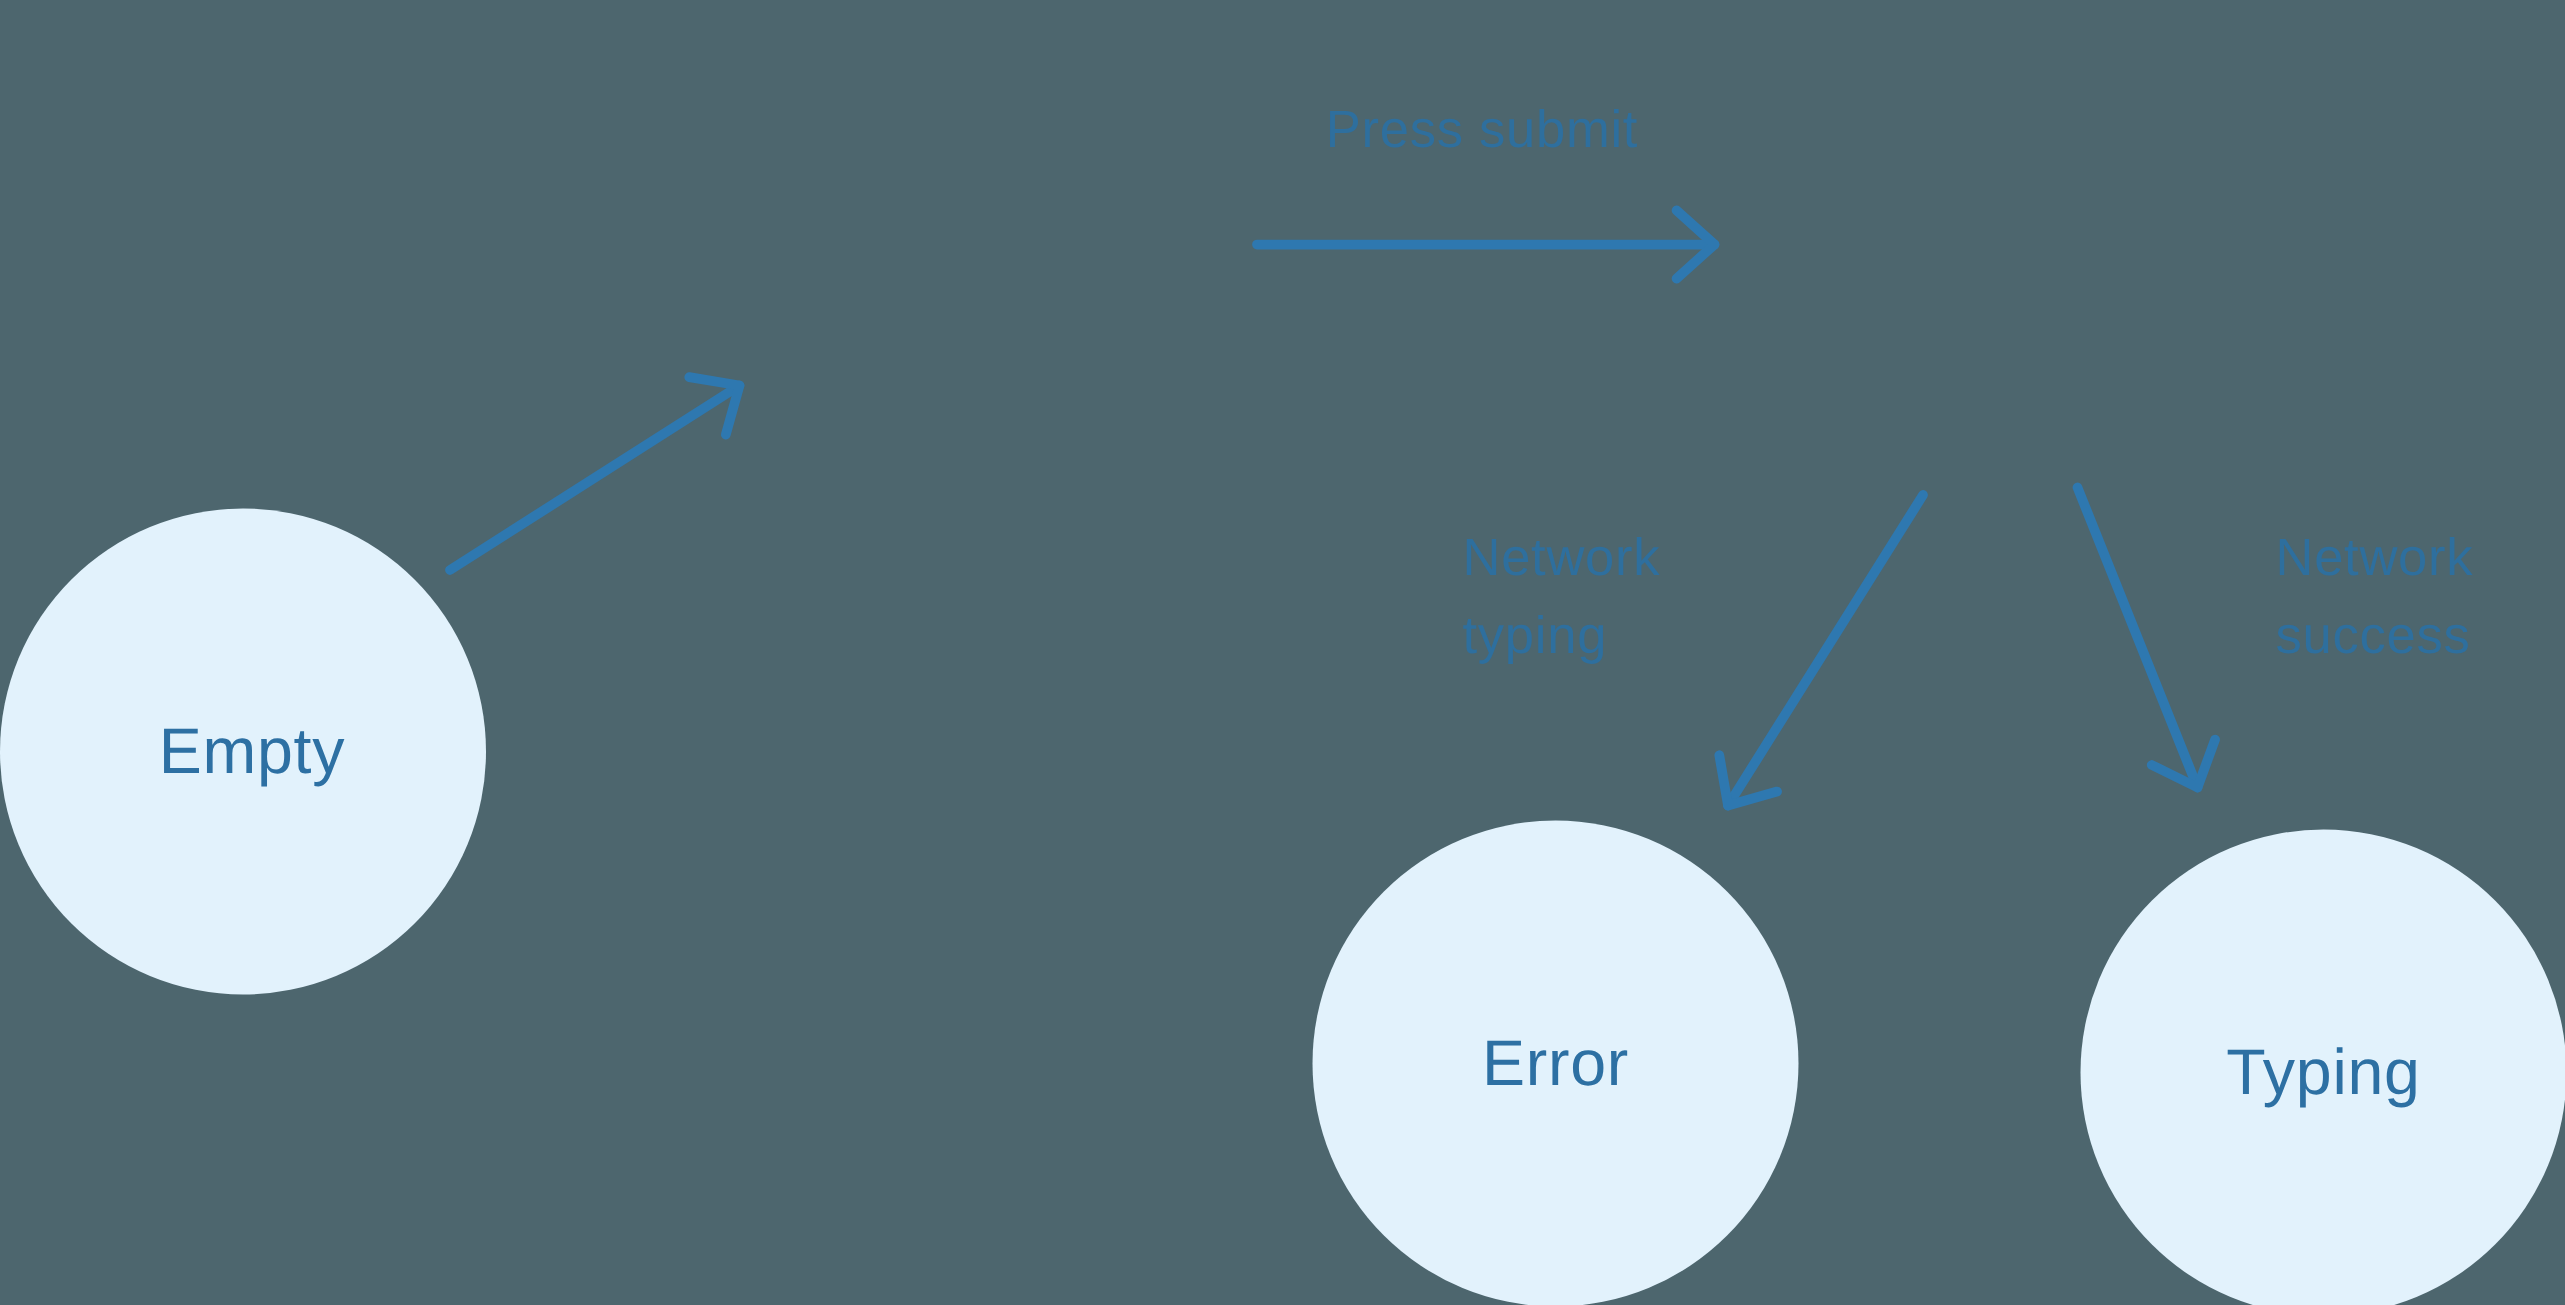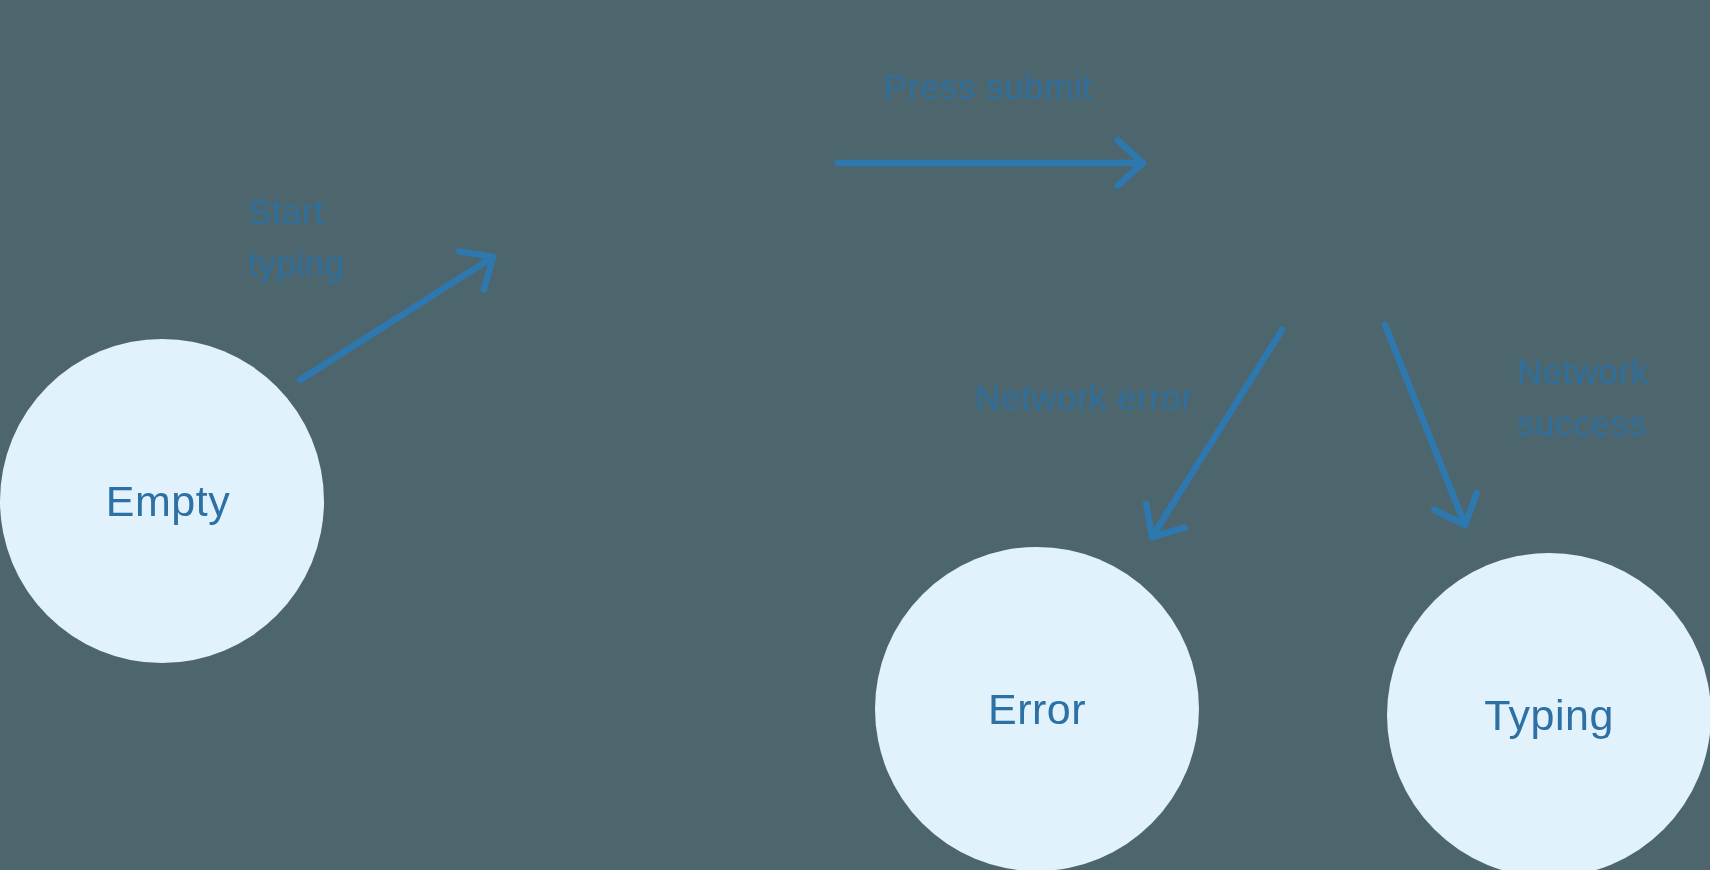--- a/index.html
+++ b/index.html
@@ -102,18 +102,17 @@
 
 
   <div class="state-node node-error">
     <span class="state-label">Error</span>
   </div>
 
   <div class="state-node node-success">
     <span class="state-label">Typing</span>
   </div>
 
-  <div class="edge-label label-start-typing">Start typing</div>
   <div class="edge-label label-press-submit">Press submit</div>
-  <div class="edge-label label-network-error">Network error</div>
+  <div class="edge-label label-network-error">Network typing</div>
   <div class="edge-label label-network-success">Network success</div>
 
 </div>
 
 </body></html>

